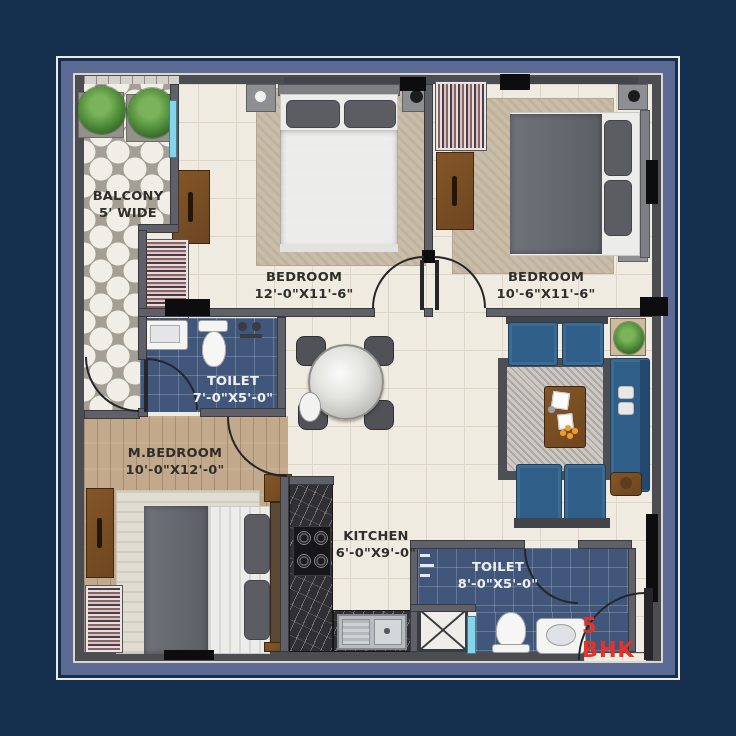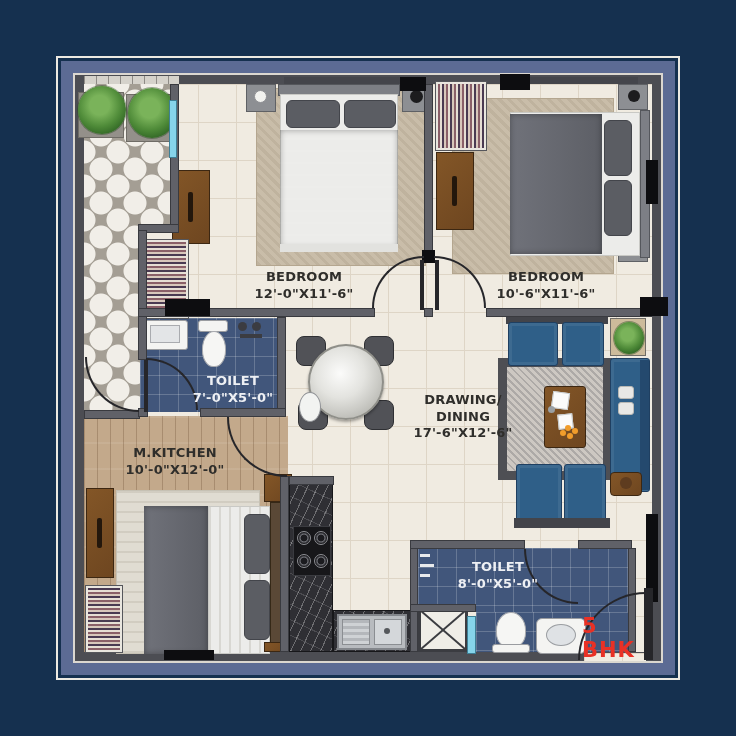--- a/index.html
+++ b/index.html
@@ -254,40 +254,43 @@
   <div class="abs leaf" style="left:144px;top:360px;width:4px;height:52px"></div>
   <div class="abs leaf" style="left:644px;top:588px;width:9px;height:72px"></div>
   <div class="abs arc tl" style="left:372px;top:256px;width:52px;height:52px"></div>
   <div class="abs arc tr" style="left:434px;top:256px;width:52px;height:52px"></div>
   <div class="abs arc tr" style="left:146px;top:358px;width:52px;height:52px"></div>
   <div class="abs arc bl" style="left:227px;top:417px;width:60px;height:60px"></div>
   <div class="abs arc bl" style="left:85px;top:357px;width:54px;height:55px"></div>
   <div class="abs arc bl" style="left:524px;top:549px;width:54px;height:55px"></div>
   <div class="abs arc tl" style="left:578px;top:592px;width:68px;height:68px"></div>
 
+  <div class="lbl" style="left:80px;top:184px;width:96px;height:42px">
+    <div>BALCONY</div>
+    <div>5' WIDE</div>
+  </div>
   <div class="lbl" style="left:224px;top:266px;width:160px;height:40px">
     <div>BEDROOM</div>
     <div>12'-0"X11'-6"</div>
   </div>
   <div class="lbl" style="left:464px;top:266px;width:164px;height:40px">
     <div>BEDROOM</div>
     <div>10'-6"X11'-6"</div>
   </div>
   <div class="lbl light" style="left:176px;top:370px;width:114px;height:40px">
     <div>TOILET</div>
     <div>7'-0"X5'-0"</div>
   </div>
   <div class="lbl" style="left:90px;top:442px;width:170px;height:40px">
-    <div>M.KITCHEN</div>
+    <div>M.BEDROOM</div>
     <div>10'-0"X12'-0"</div>
   </div>
-  <div class="lbl" style="left:396px;top:386px;width:134px;height:62px">
-    <div>DRAWING/</div>
-    <div>DINING</div>
-    <div>17'-6"X12'-6"</div>
+  <div class="lbl" style="left:324px;top:526px;width:104px;height:38px">
+    <div>KITCHEN</div>
+    <div>6'-0"X9'-0"</div>
   </div>
   <div class="lbl light" style="left:438px;top:556px;width:120px;height:40px">
     <div>TOILET</div>
     <div>8'-0"X5'-0"</div>
   </div>
   <div class="bhk" style="left:582px;top:624px;width:72px;height:28px">5 BHK</div>
 
 </div>
 
 </body></html>

